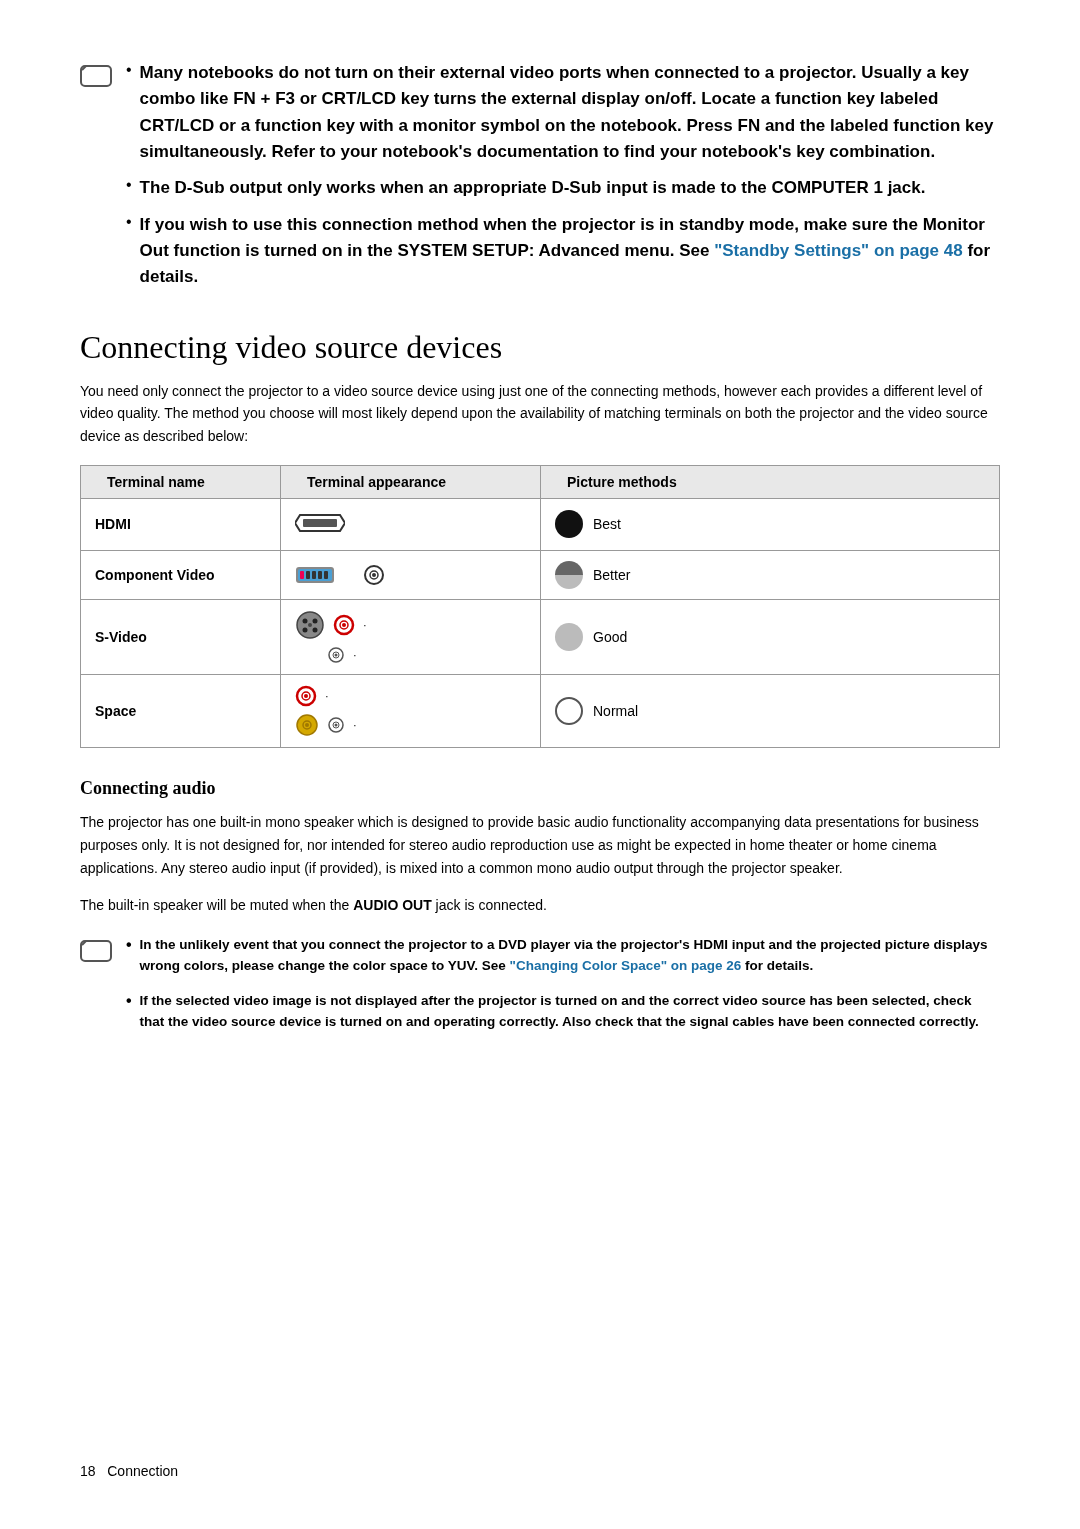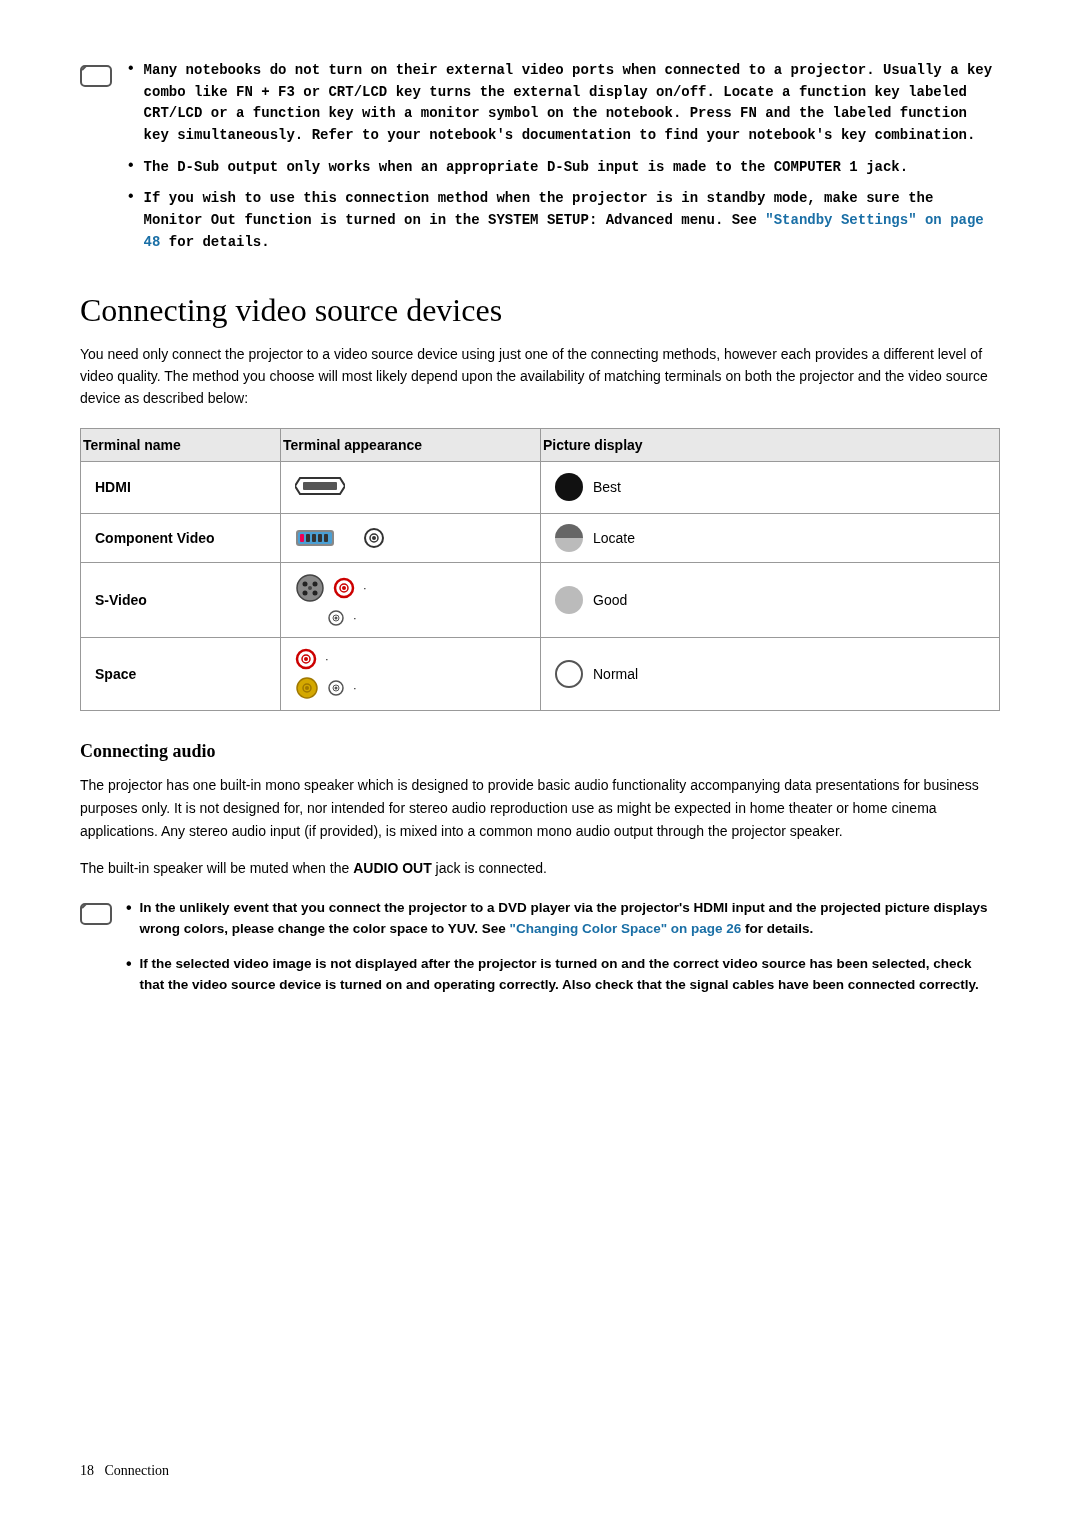--- a/index.html
+++ b/index.html
@@ -31,22 +31,21 @@
     }
     .note-list {
       list-style: none;
       padding: 0;
       margin: 0;
     }
     .note-list li {
       display: flex;
       gap: 8px;
       margin-bottom: 10px;
-      font-size: 14px;
-      font-family: Liberation Mono, monospace;
+      font-size: 17px;
     }
     .note-list li::before {
       content: "•";
       flex-shrink: 0;
       font-size: 16px;
       line-height: 1.2;
     }
     .note-list li span { line-height: 1.55; font-weight: bold; }
     .note-list .link { color: #1a6fa6; }
 
@@ -66,21 +65,21 @@
 
     
     table.connection-table {
       width: 100%;
       border-collapse: collapse;
       margin-bottom: 30px;
     }
     table.connection-table th {
       background: #e8e8e8;
       border: 1px solid #999;
-      padding: 8px 2px;
+      padding: 8px 26px;
       text-align: left;
       font-size: 14px;
       font-weight: bold;
     }
     table.connection-table td {
       border: 1px solid #999;
       padding: 10px 14px;
       vertical-align: middle;
       font-size: 14px;
     }
@@ -182,21 +181,20 @@
       line-height: 1.2;
     }
     .bottom-note-list .link { color: #1a6fa6; font-weight: bold; }
 
     .page-footer {
       position: absolute;
       bottom: 50px;
       left: 80px;
       font-size: 14px;
       color: #000;
-      font-family: Liberation Serif, serif;
     }
   </style>
 </head>
 <body>
 
 <div class="note-block">
   <div class="note-icon">
     <svg viewBox="0 0 36 28" fill="none" xmlns="http://www.w3.org/2000/svg">
       <rect x="1" y="4" width="30" height="20" rx="4" ry="4" stroke="#555" stroke-width="2" fill="none"></rect>
       <line x1="6" y1="4" x2="2" y2="8" stroke="#555" stroke-width="2"></line>
@@ -219,21 +217,21 @@
 
 <h1 class="section-title">Connecting video source devices</h1>
 
 <p class="intro-text">You need only connect the projector to a video source device using just one of the connecting methods, however each provides a different level of video quality. The method you choose will most likely depend upon the availability of matching terminals on both the projector and the video source device as described below:</p>
 
 <table class="connection-table">
   <thead>
     <tr>
       <th>Terminal name</th>
       <th>Terminal appearance</th>
-      <th>Picture display</th>
+      <th>Picture methods</th>
     </tr>
   </thead>
   <tbody>
 
     <tr>
       <td class="terminal-name">HDMI</td>
       <td class="terminal-appearance">
         
         <svg width="50" height="28" viewBox="0 0 50 28" xmlns="http://www.w3.org/2000/svg">
           <polygon points="5,6 45,6 50,14 45,22 5,22 0,14" fill="none" stroke="#333" stroke-width="2"></polygon>
@@ -266,21 +264,21 @@
           <svg width="22" height="22" viewBox="0 0 22 22" xmlns="http://www.w3.org/2000/svg">
             <circle cx="11" cy="11" r="9" fill="none" stroke="#333" stroke-width="2"></circle>
             <circle cx="11" cy="11" r="4" fill="none" stroke="#333" stroke-width="1.5"></circle>
             <circle cx="11" cy="11" r="2" fill="#333"></circle>
           </svg>
         </div>
       </td>
       <td class="picture-quality">
         <div class="quality-indicator">
           <div class="circle-half"></div>
-          <span>Locate</span>
+          <span>Better</span>
         </div>
       </td>
     </tr>
 
     <tr>
       <td class="terminal-name">S-Video</td>
       <td class="terminal-appearance">
         <div style="display:flex; flex-direction:column; gap:6px; align-items:flex-start;">
 
           <div class="connector-icons">

